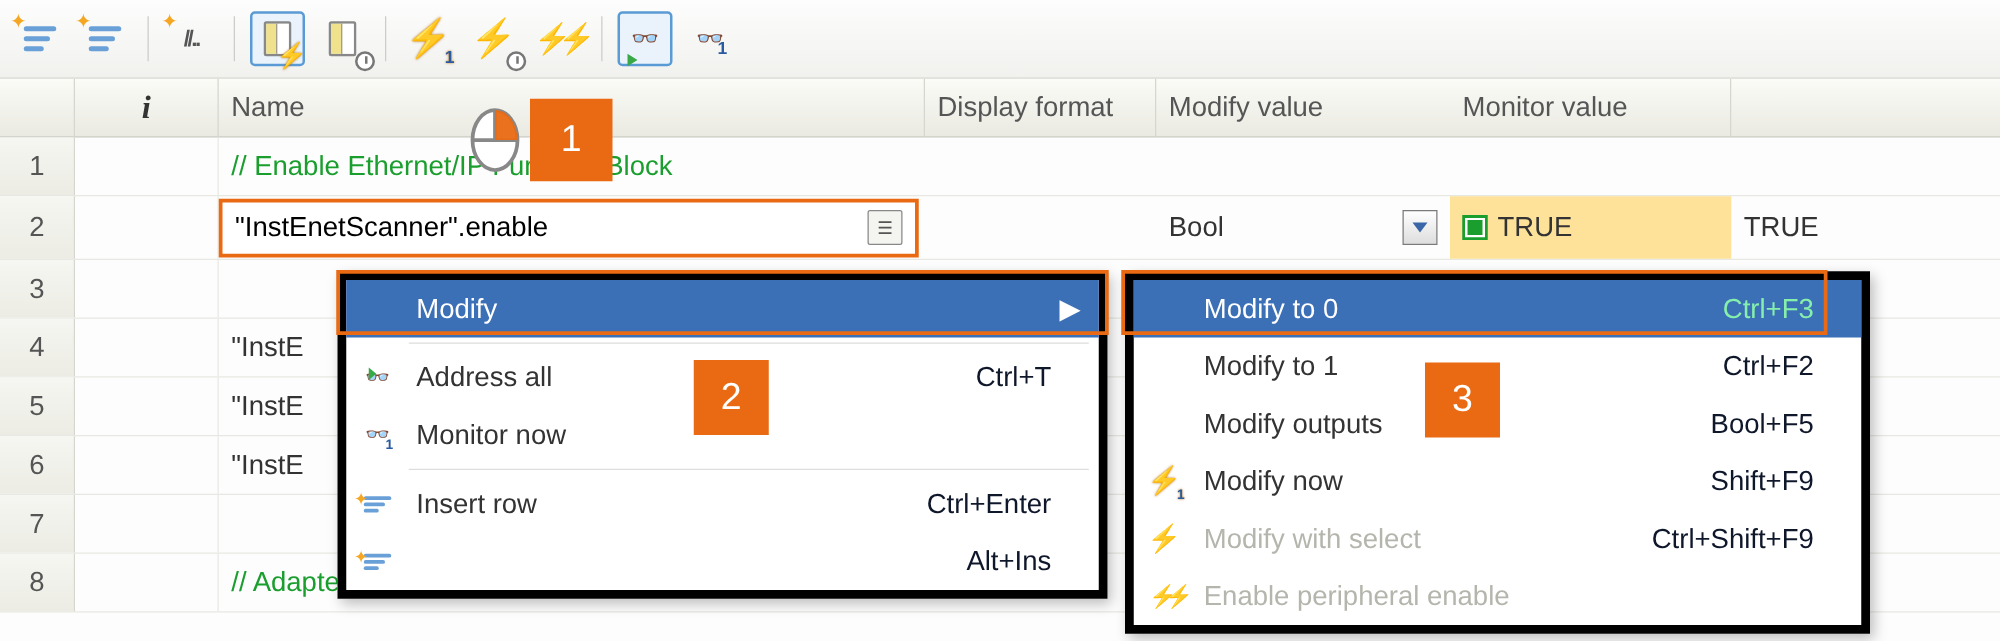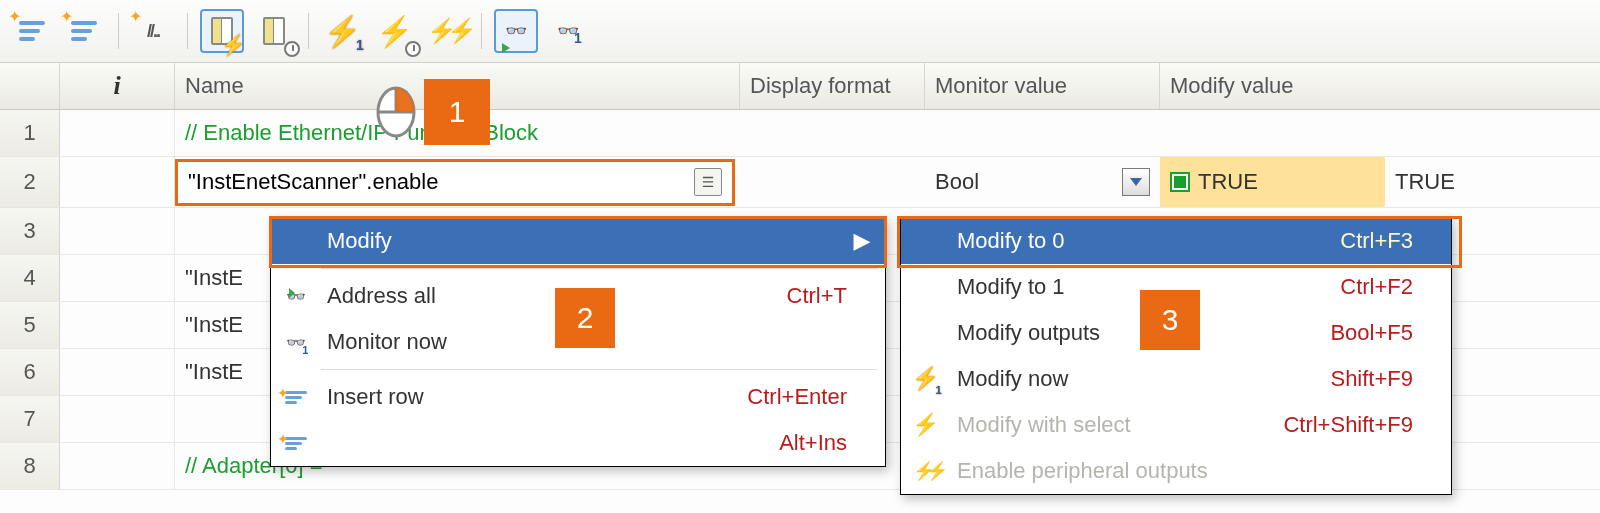--- a/index.html
+++ b/index.html
@@ -128,41 +128,41 @@
   }
   .callout-1 { top:79px; left:424px; width:66px; height:66px; }
   .mouse-1 { top:82px; left:374px; }
   .callout-2 { top:288px; left:555px; width:60px; height:60px; }
   .callout-3 { top:290px; left:1140px; width:60px; height:60px; }
 
   
   .menu {
     position:absolute;
     background:#fff;
-    border:1px solid #000000;
+    border:7px solid #000000;
     box-shadow:3px 4px 10px rgba(0,0,0,.25);
     z-index:30;
     font-size:22px;
   }
   .menu .item {
     display:grid;
     grid-template-columns:50px 1fr auto 30px;
     align-items:center;
     height:46px;
     padding-right:8px;
   }
   .menu .item .lbl { padding-left:6px; }
-  .menu .item .sc { color:#b91c1c; padding-left:30px; text-align:right;}
+  .menu .item .sc { color:#0f172a; padding-left:30px; text-align:right;}
   .menu .item .arr { text-align:center; color:#fff;}
   .menu .item.sel { background:#3b6fb6; color:#fff; }
-  .menu .item.sel .sc { color:#fef9c3; }
+  .menu .item.sel .sc { color:#86efac; }
   .menu .item.dis { color:#b5b5ad; }
   .menu .sep { height:1px; background:#ddd; margin:4px 8px 4px 50px; }
   .menu.m1-inner { top:265px; left:270px; width:616px; }
-  .menu.m2 { top:217px; left:900px; width:552px; }
+  .menu.m2 { top:217px; left:900px; width:596px; }
   .hl-box { position:absolute; border:3px solid #e96a12; pointer-events:none; z-index:40;}
   .hl-1 { top:216px; left:269px; width:618px; height:52px;}
   .hl-2 { top:216px; left:897px; width:565px; height:52px;}
 
   .menu .icon-slot { display:flex;align-items:center;justify-content:center;position:relative;}
 
   
   .m-lines{ width:22px; }
   .m-lines span{height:3px;margin:2px 0;display:block;border-radius:2px;}
   .m-lines span:nth-child(1){background:#6aa0d8;width:100%;}
@@ -231,22 +231,22 @@
     </div>
 </div>
 
 <div class="header-row">
   <div></div>
   <div>
       <span class="info-i">i</span>
     </div>
   <div>Name</div>
   <div>Display format</div>
+  <div style="border-right:none;">Modify value</div>
   <div>Monitor value</div>
-  <div style="border-right:none;">Modify value</div>
 </div>
 
 <div class="rows">
 
   <div class="row">
     <div class="rownum">1</div>
     <div class="icol"></div>
     <div class="name-cell comment" style="grid-column:3 / span 5;">
         <span>// Enable Ethernet/IP Function Block</span>
       </div>
@@ -414,21 +414,21 @@
         <span class="bolt-grey" style="font-size:22px;">⚡</span>
       </div>
     <div class="lbl">Modify with select</div>
     <div class="sc">Ctrl+Shift+F9</div>
     <div></div>
   </div>
   <div class="item dis">
     <div class="icon-slot">
         <span class="bolt-double" style="font-size:18px;">⚡⚡</span>
       </div>
-    <div class="lbl">Enable peripheral outputs</div>
+    <div class="lbl">Enable peripheral enable</div>
     <div class="sc"></div>
     <div></div>
   </div>
 </div>
 
 <div class="hl-box hl-1"></div>
 <div class="hl-box hl-2"></div>
 
 <svg class="mouse-icon mouse-1" viewBox="0 0 44 56">
   <ellipse cx="22" cy="30" rx="18" ry="24" fill="#fff" stroke="#888" stroke-width="3"></ellipse>

